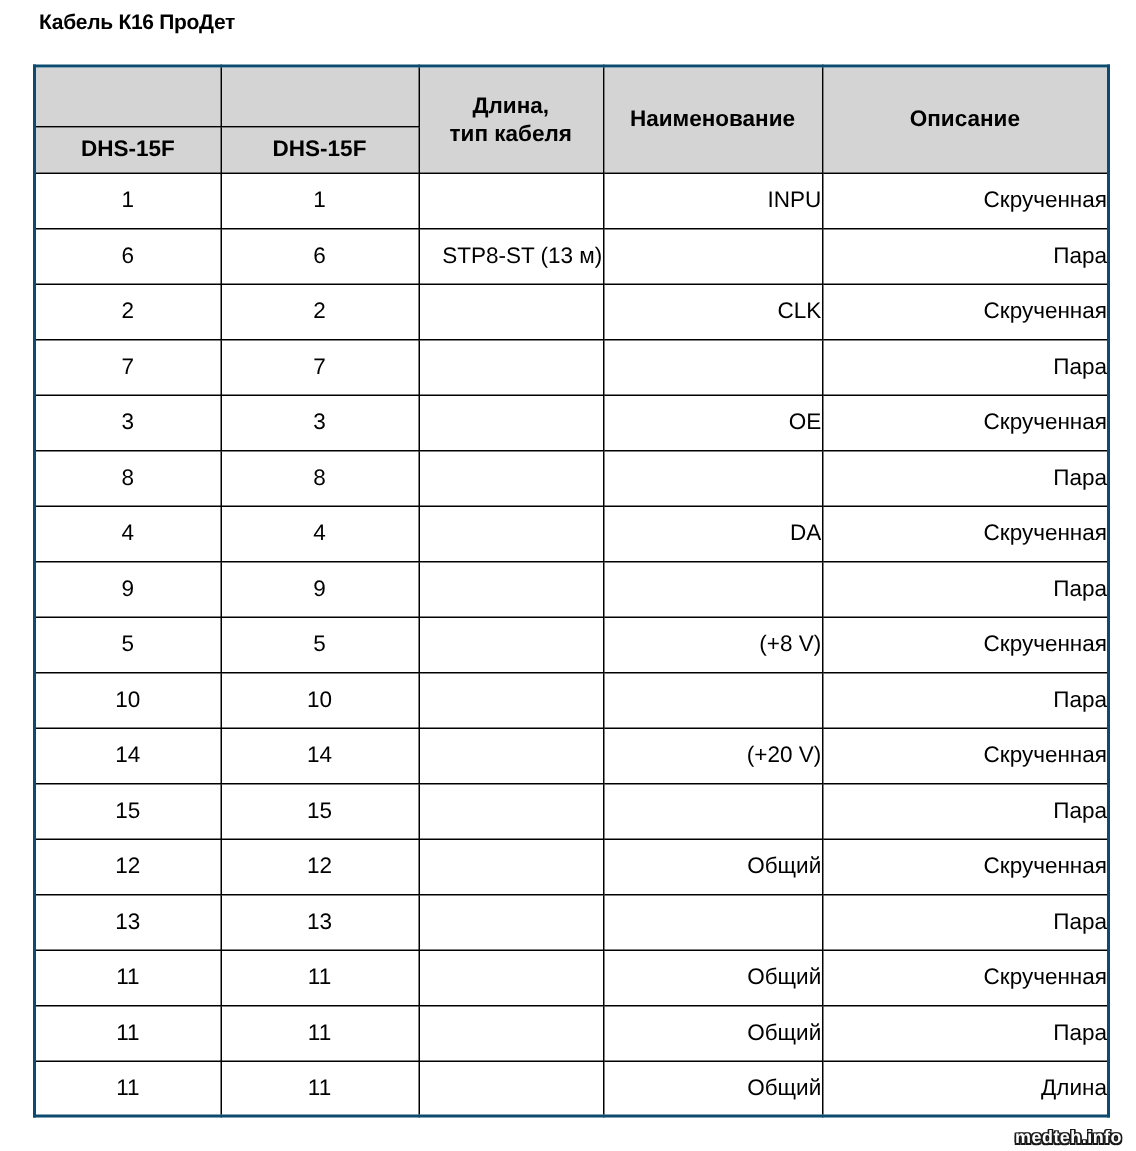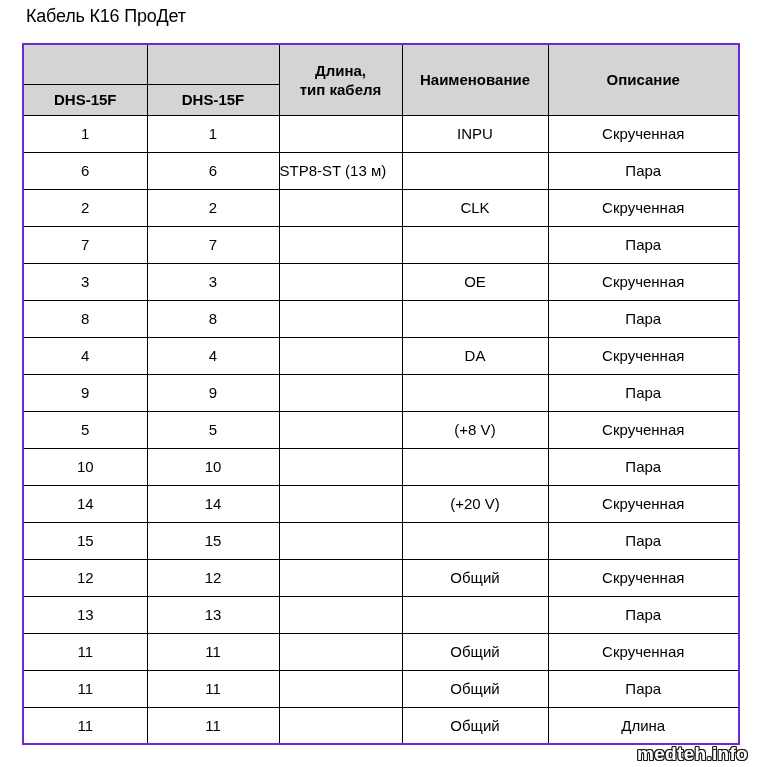--- a/index.html
+++ b/index.html
@@ -12,32 +12,32 @@
     height: 767px;
     position: relative;
     font-family: "Liberation Sans", sans-serif;
     color: #000;
     overflow: hidden;
   }
   .doc-title {
     position: absolute;
     left: 26px;
     top: 6px;
-    font-size: 18px;
-    font-weight: normal;
+    font-size: 14px;
+    font-weight: bold;
     letter-spacing: -0.2px;
   }
   table.pinout {
     position: absolute;
     left: 22px;
     top: 43px;
     width: 716px;
     border-collapse: collapse;
     table-layout: fixed;
-    border: 2px solid #6d28d9;
+    border: 2px solid #0c4a6e;
   }
   table.pinout th,
   table.pinout td {
     border: 1px solid #000;
     padding: 0;
     vertical-align: middle;
     font-size: 15px;
     overflow: hidden;
     white-space: nowrap;
   }
@@ -45,28 +45,28 @@
     background: #d4d4d4;
     font-weight: bold;
     text-align: center;
     line-height: 19px;
   }
   thead tr.hdr-top { height: 40px; }
   thead tr.hdr-bottom { height: 31px; }
   tbody tr { height: 37px; }
   tbody td { background: #ffffff; }
   td.c { text-align: center; }
-  td.cable { text-align: left; padding-left: 5px; }
-  td.l { text-align: center; padding-left: 9px; margin-left: 37px; }
+  td.cable { text-align: right; padding-left: 5px; }
+  td.l { text-align: right; padding-left: 9px; margin-left: 37px; }
   .two-line span { display: block; }
   .watermark {
     position: absolute;
     right: 9px;
     bottom: 2px;
-    font-size: 19px;
+    font-size: 12px;
     font-weight: bold;
     color: #ffffff;
     letter-spacing: 0.3px;
     text-shadow:
       -1px -1px 0 #1a1a1a,
        1px -1px 0 #1a1a1a,
       -1px  1px 0 #1a1a1a,
        1px  1px 0 #1a1a1a,
        0 -1px 0 #1a1a1a,
        0  1px 0 #1a1a1a,

